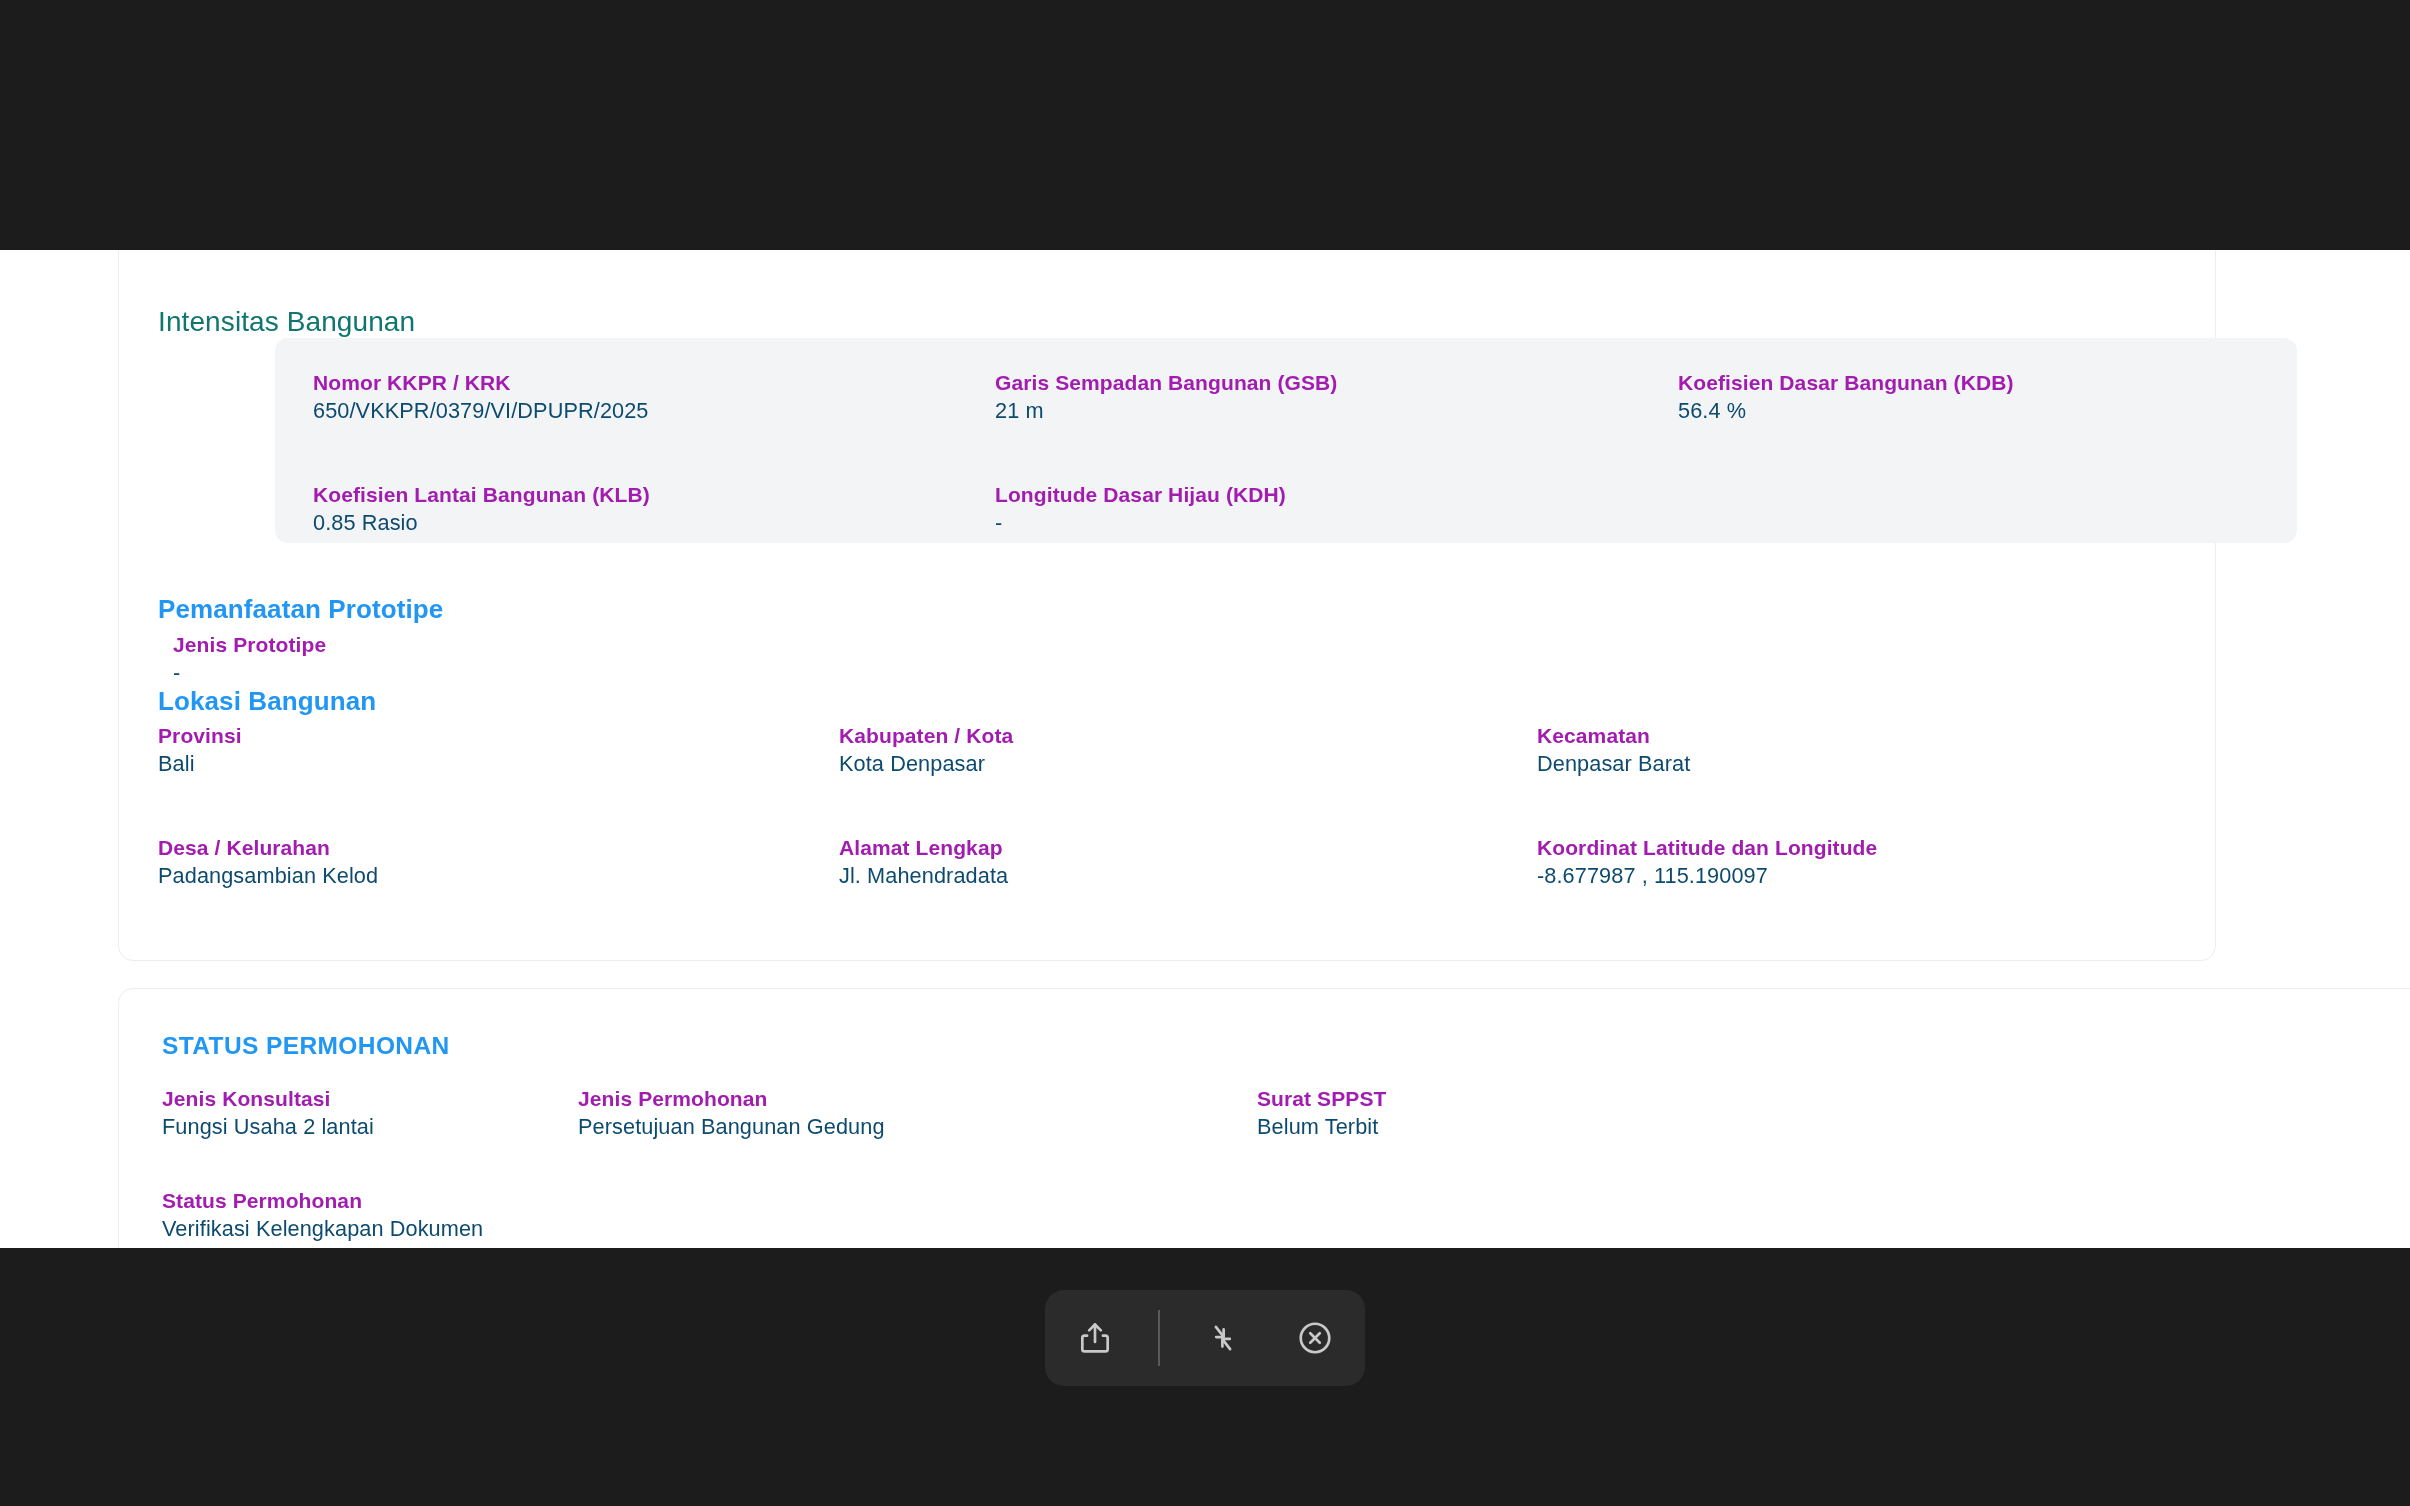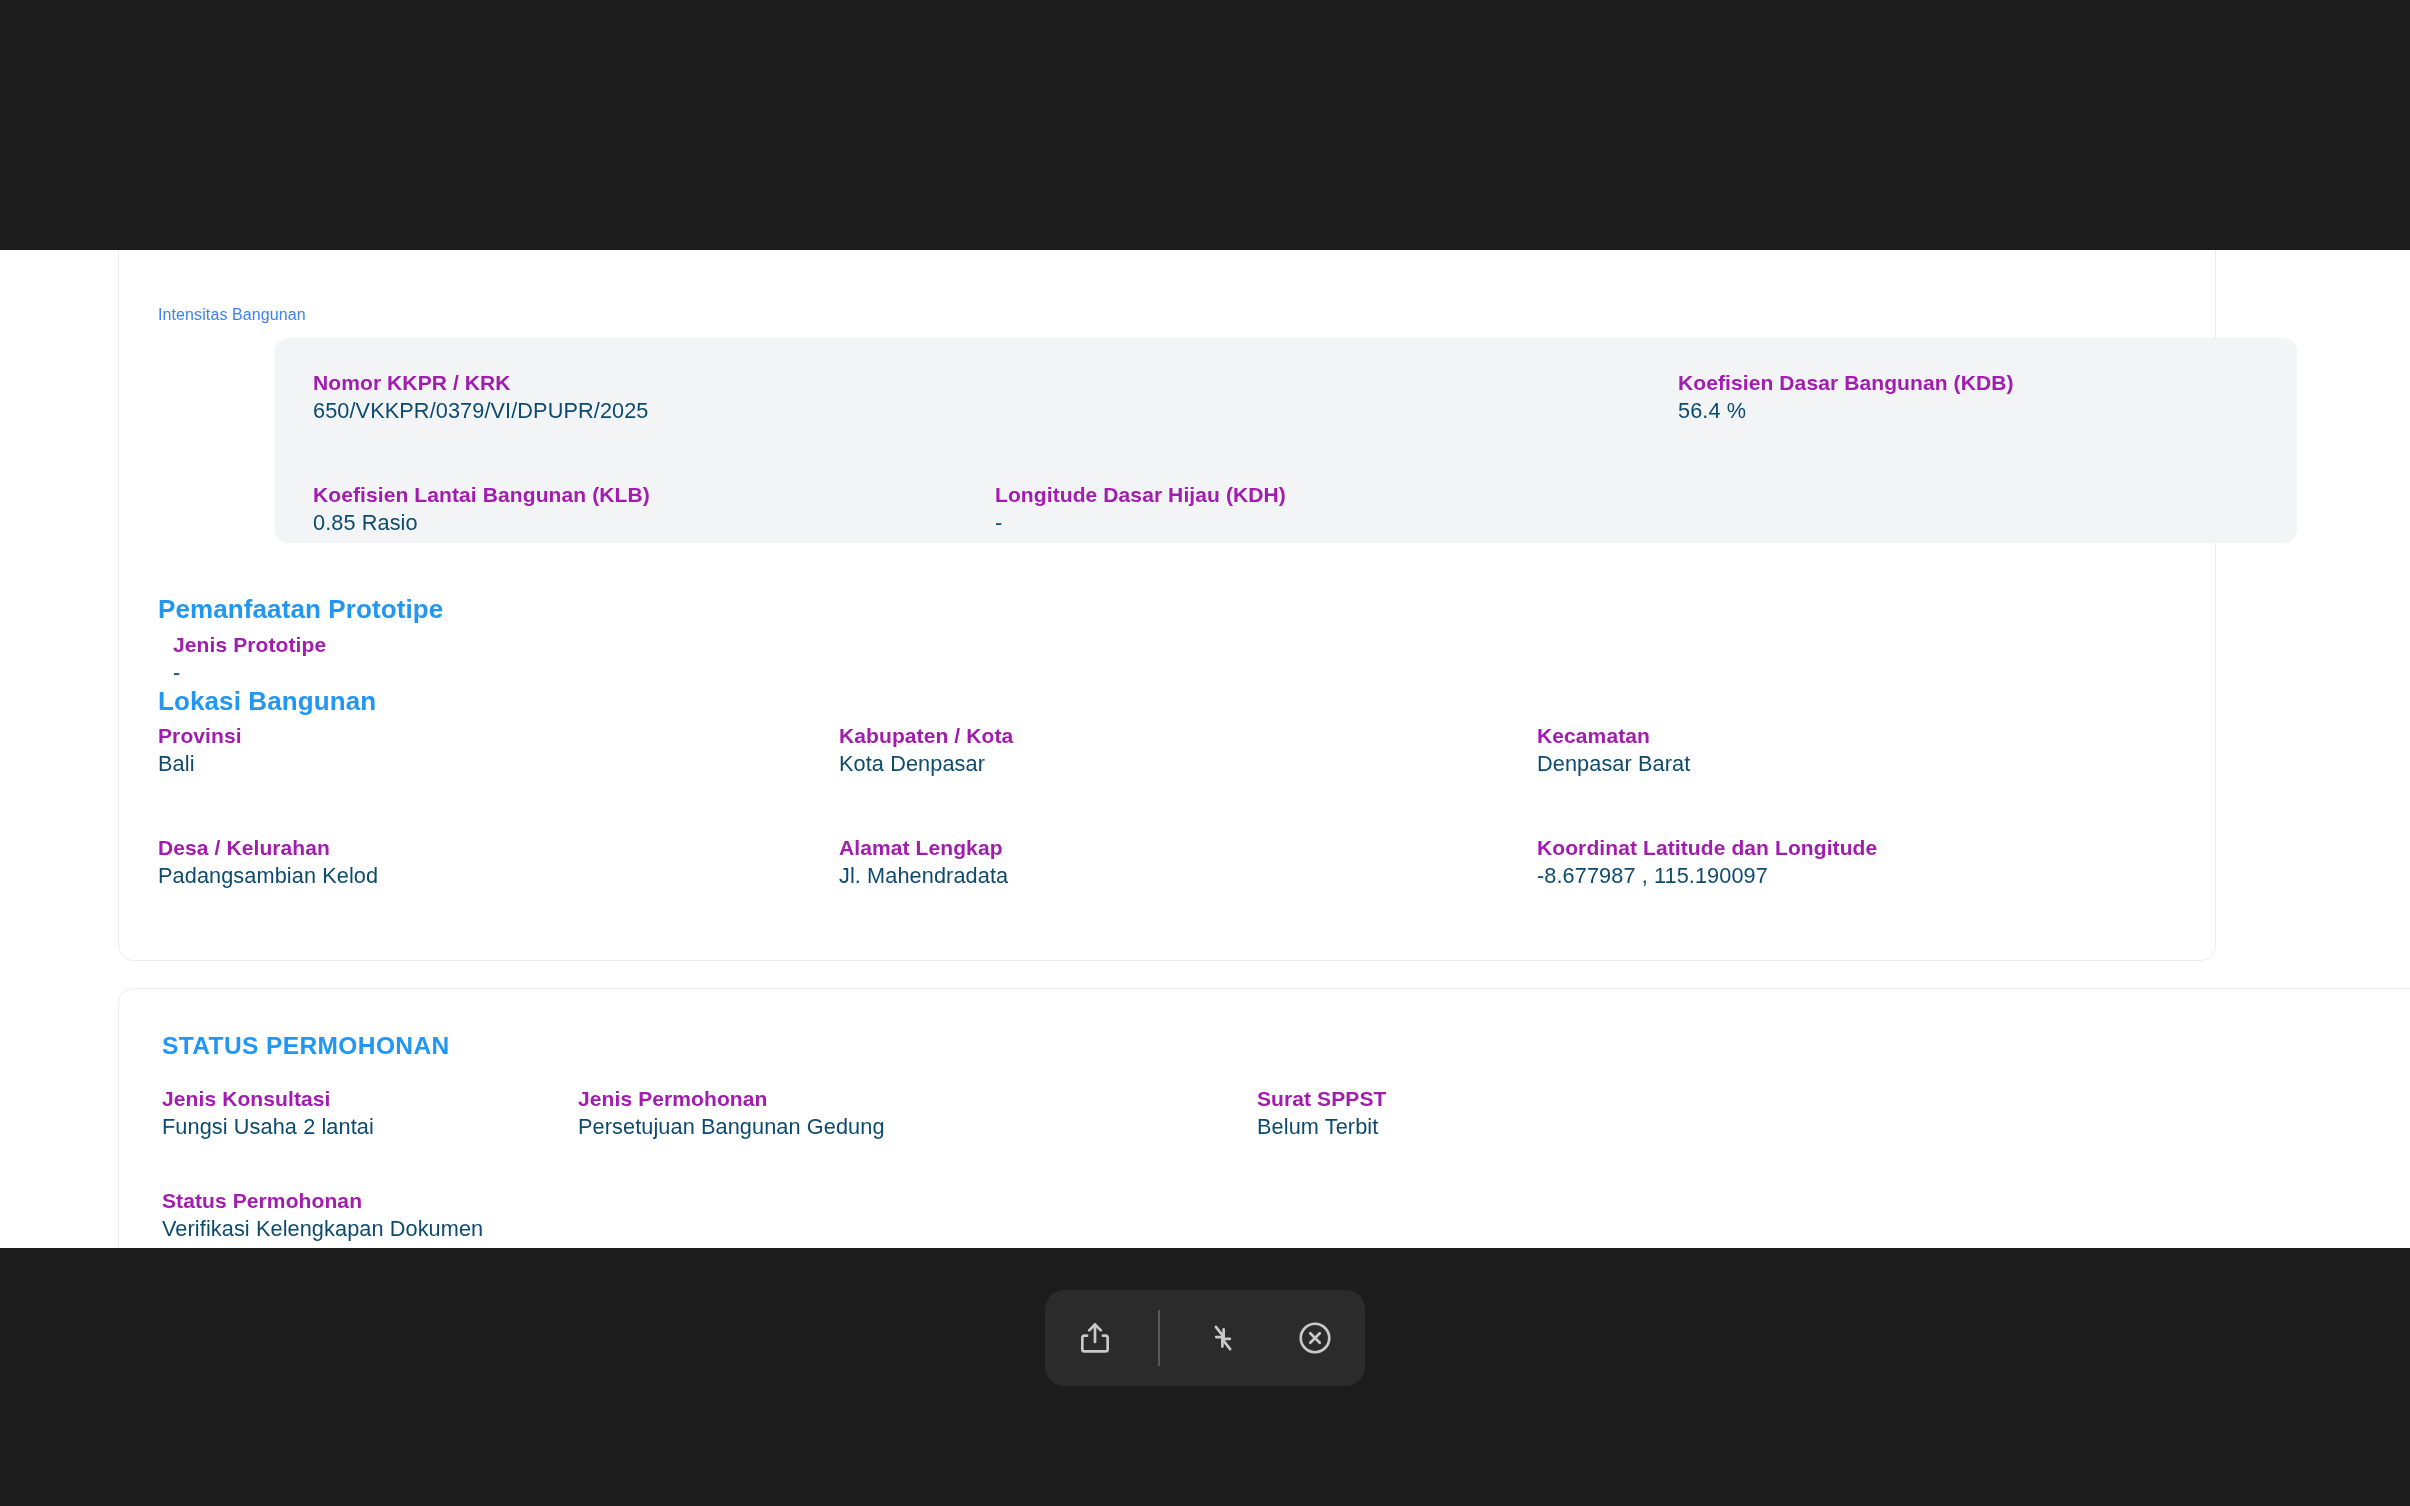--- a/index.html
+++ b/index.html
@@ -67,22 +67,22 @@
   .card-b {
     left: 118px;
     top: 738px;
     width: 2410px;
     height: 367px;
     padding-left: 35px;
   }
 
   
   .sec-plain {
-    font-size: 16px;
-    color: #3b82f6;
+    font-size: 28px;
+    color: #0f766e;
     letter-spacing: 0.1px;
   }
   .sec-blue {
     font-size: 26px;
     font-weight: bold;
     color: #2196f3;
     letter-spacing: 0.1px;
   }
   .sec-blue-caps {
     font-size: 24.5px;
@@ -160,20 +160,24 @@
 
       <div class="card card-a">
 
         <div class="blk sec-plain" style="left:39px; top:159px;">Intensitas Bangunan</div>
 
         <div class="grey-panel" style="top:191px;">
           <div class="blk" style="left:38px; top:33px;">
             <div class="f-label">Nomor KKPR / KRK</div>
             <div class="f-value">650/VKKPR/0379/VI/DPUPR/2025</div>
           </div>
+          <div class="blk" style="left:720px; top:33px;">
+            <div class="f-label">Garis Sempadan Bangunan (GSB)</div>
+            <div class="f-value">21 m</div>
+          </div>
           <div class="blk" style="left:1403px; top:33px;">
             <div class="f-label">Koefisien Dasar Bangunan (KDB)</div>
             <div class="f-value">56.4 %</div>
           </div>
           <div class="blk" style="left:38px; top:145px;">
             <div class="f-label">Koefisien Lantai Bangunan (KLB)</div>
             <div class="f-value">0.85 Rasio</div>
           </div>
           <div class="blk" style="left:720px; top:145px;">
             <div class="f-label">Longitude Dasar Hijau (KDH)</div>

